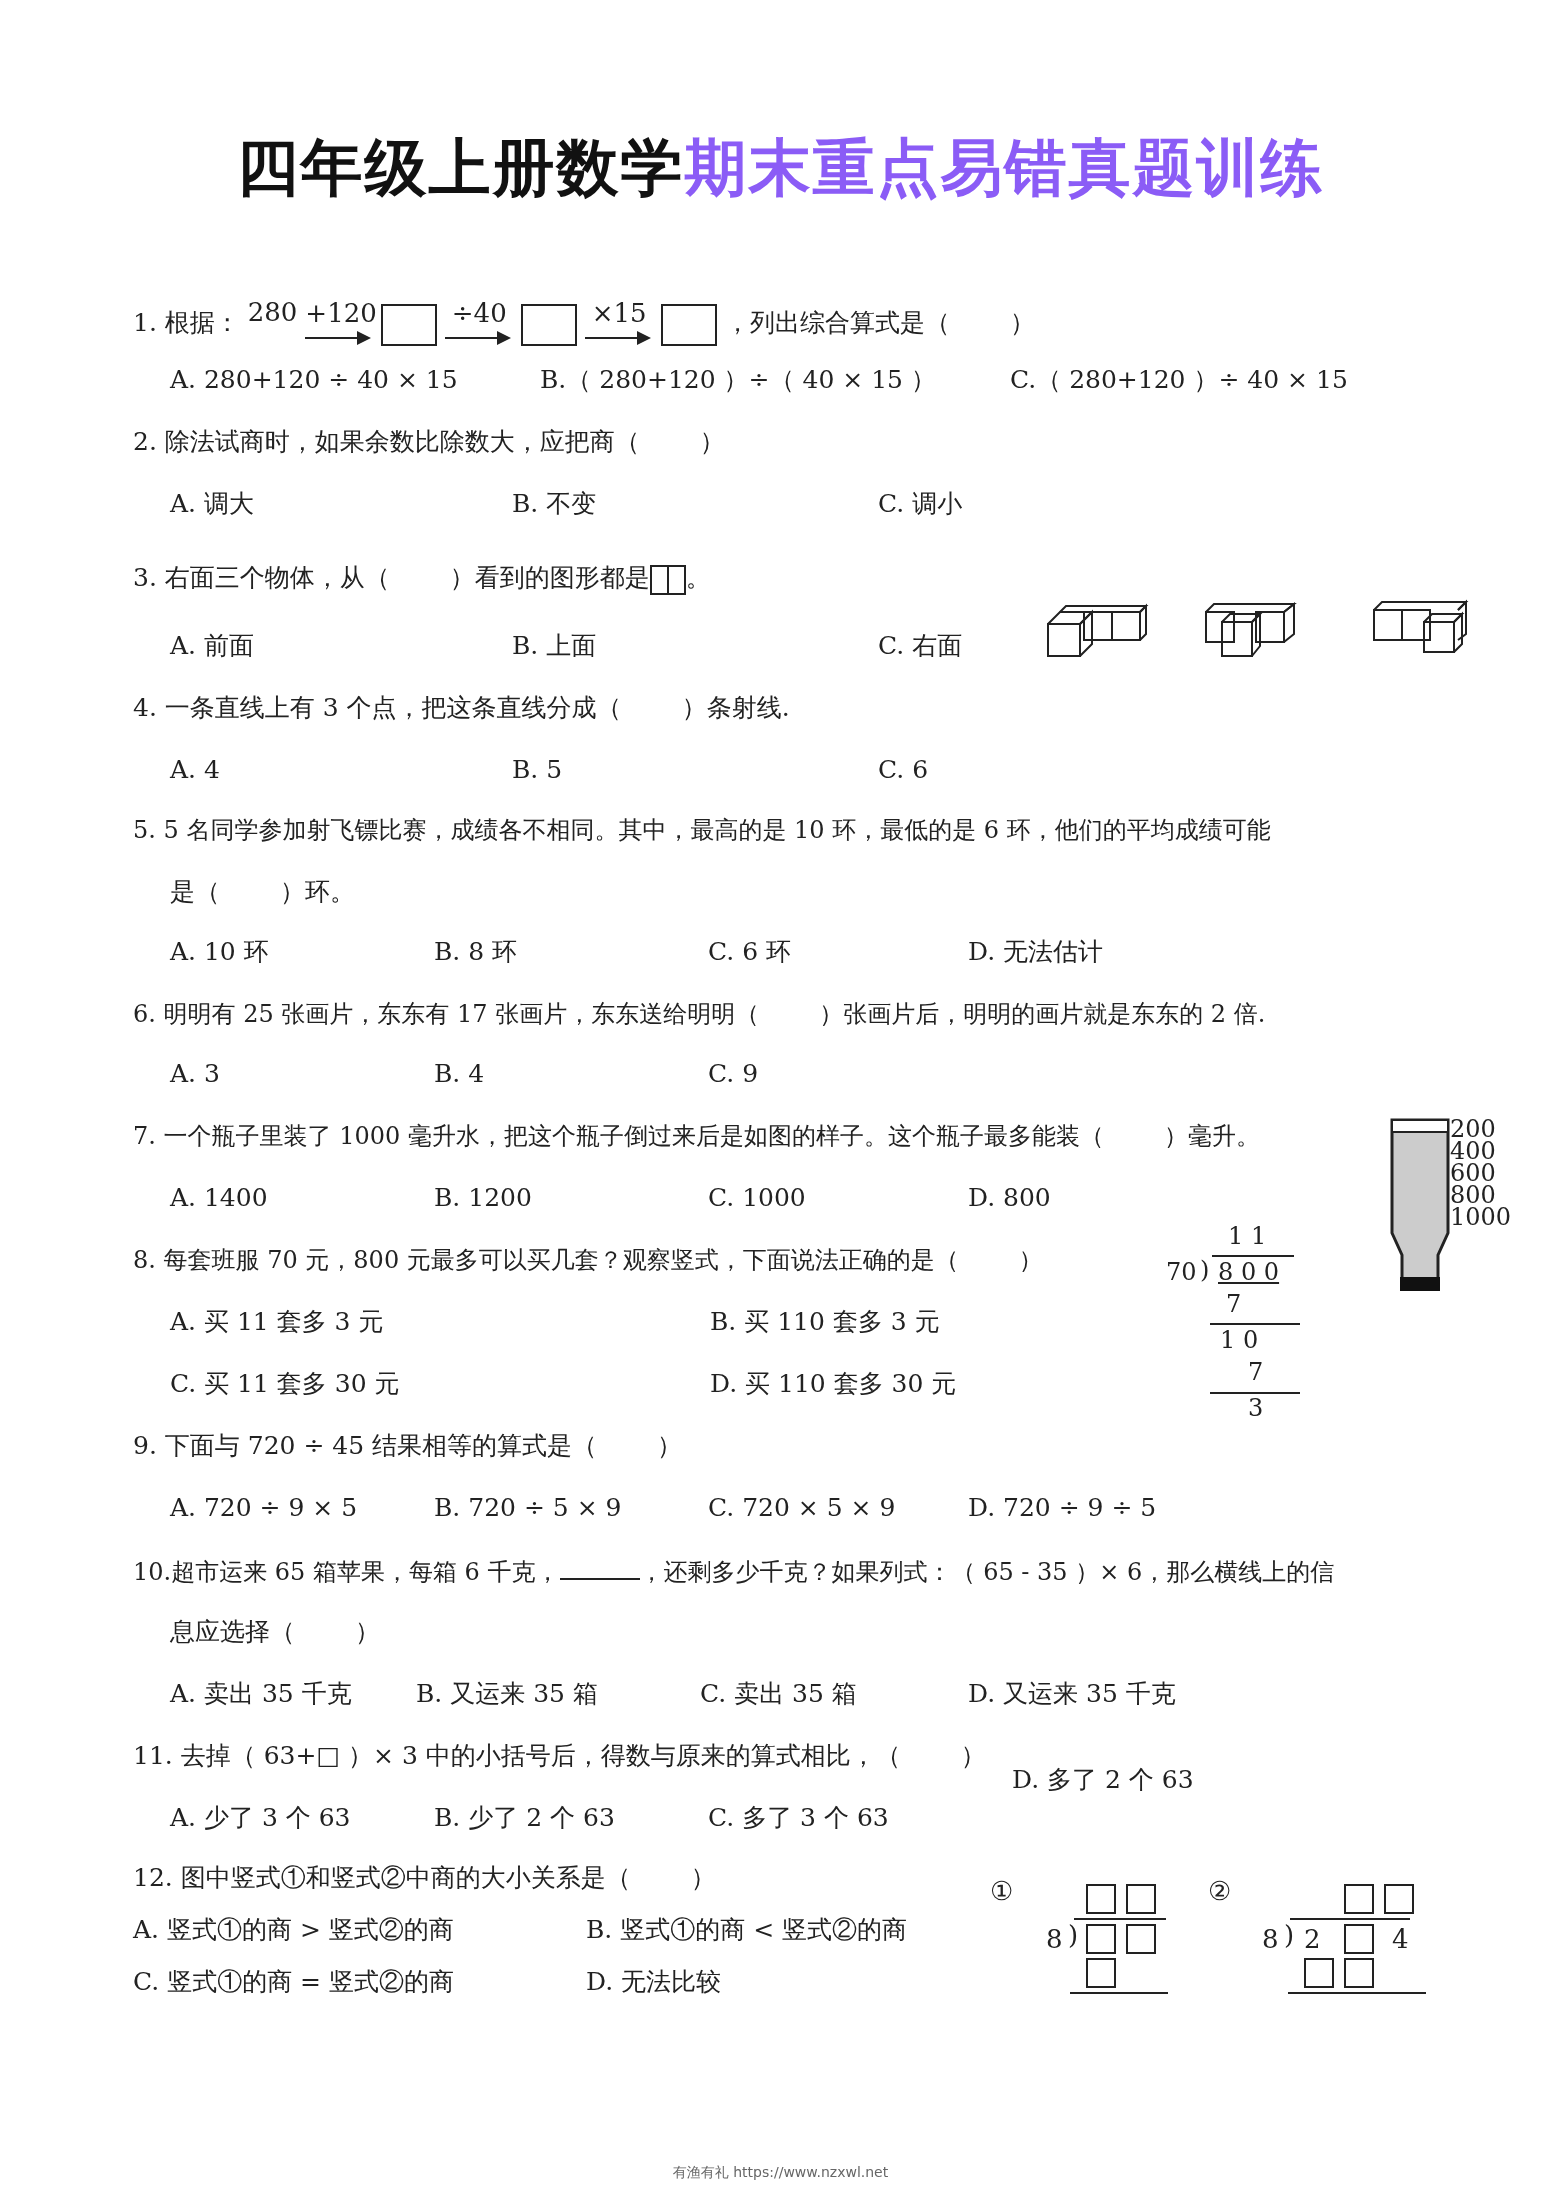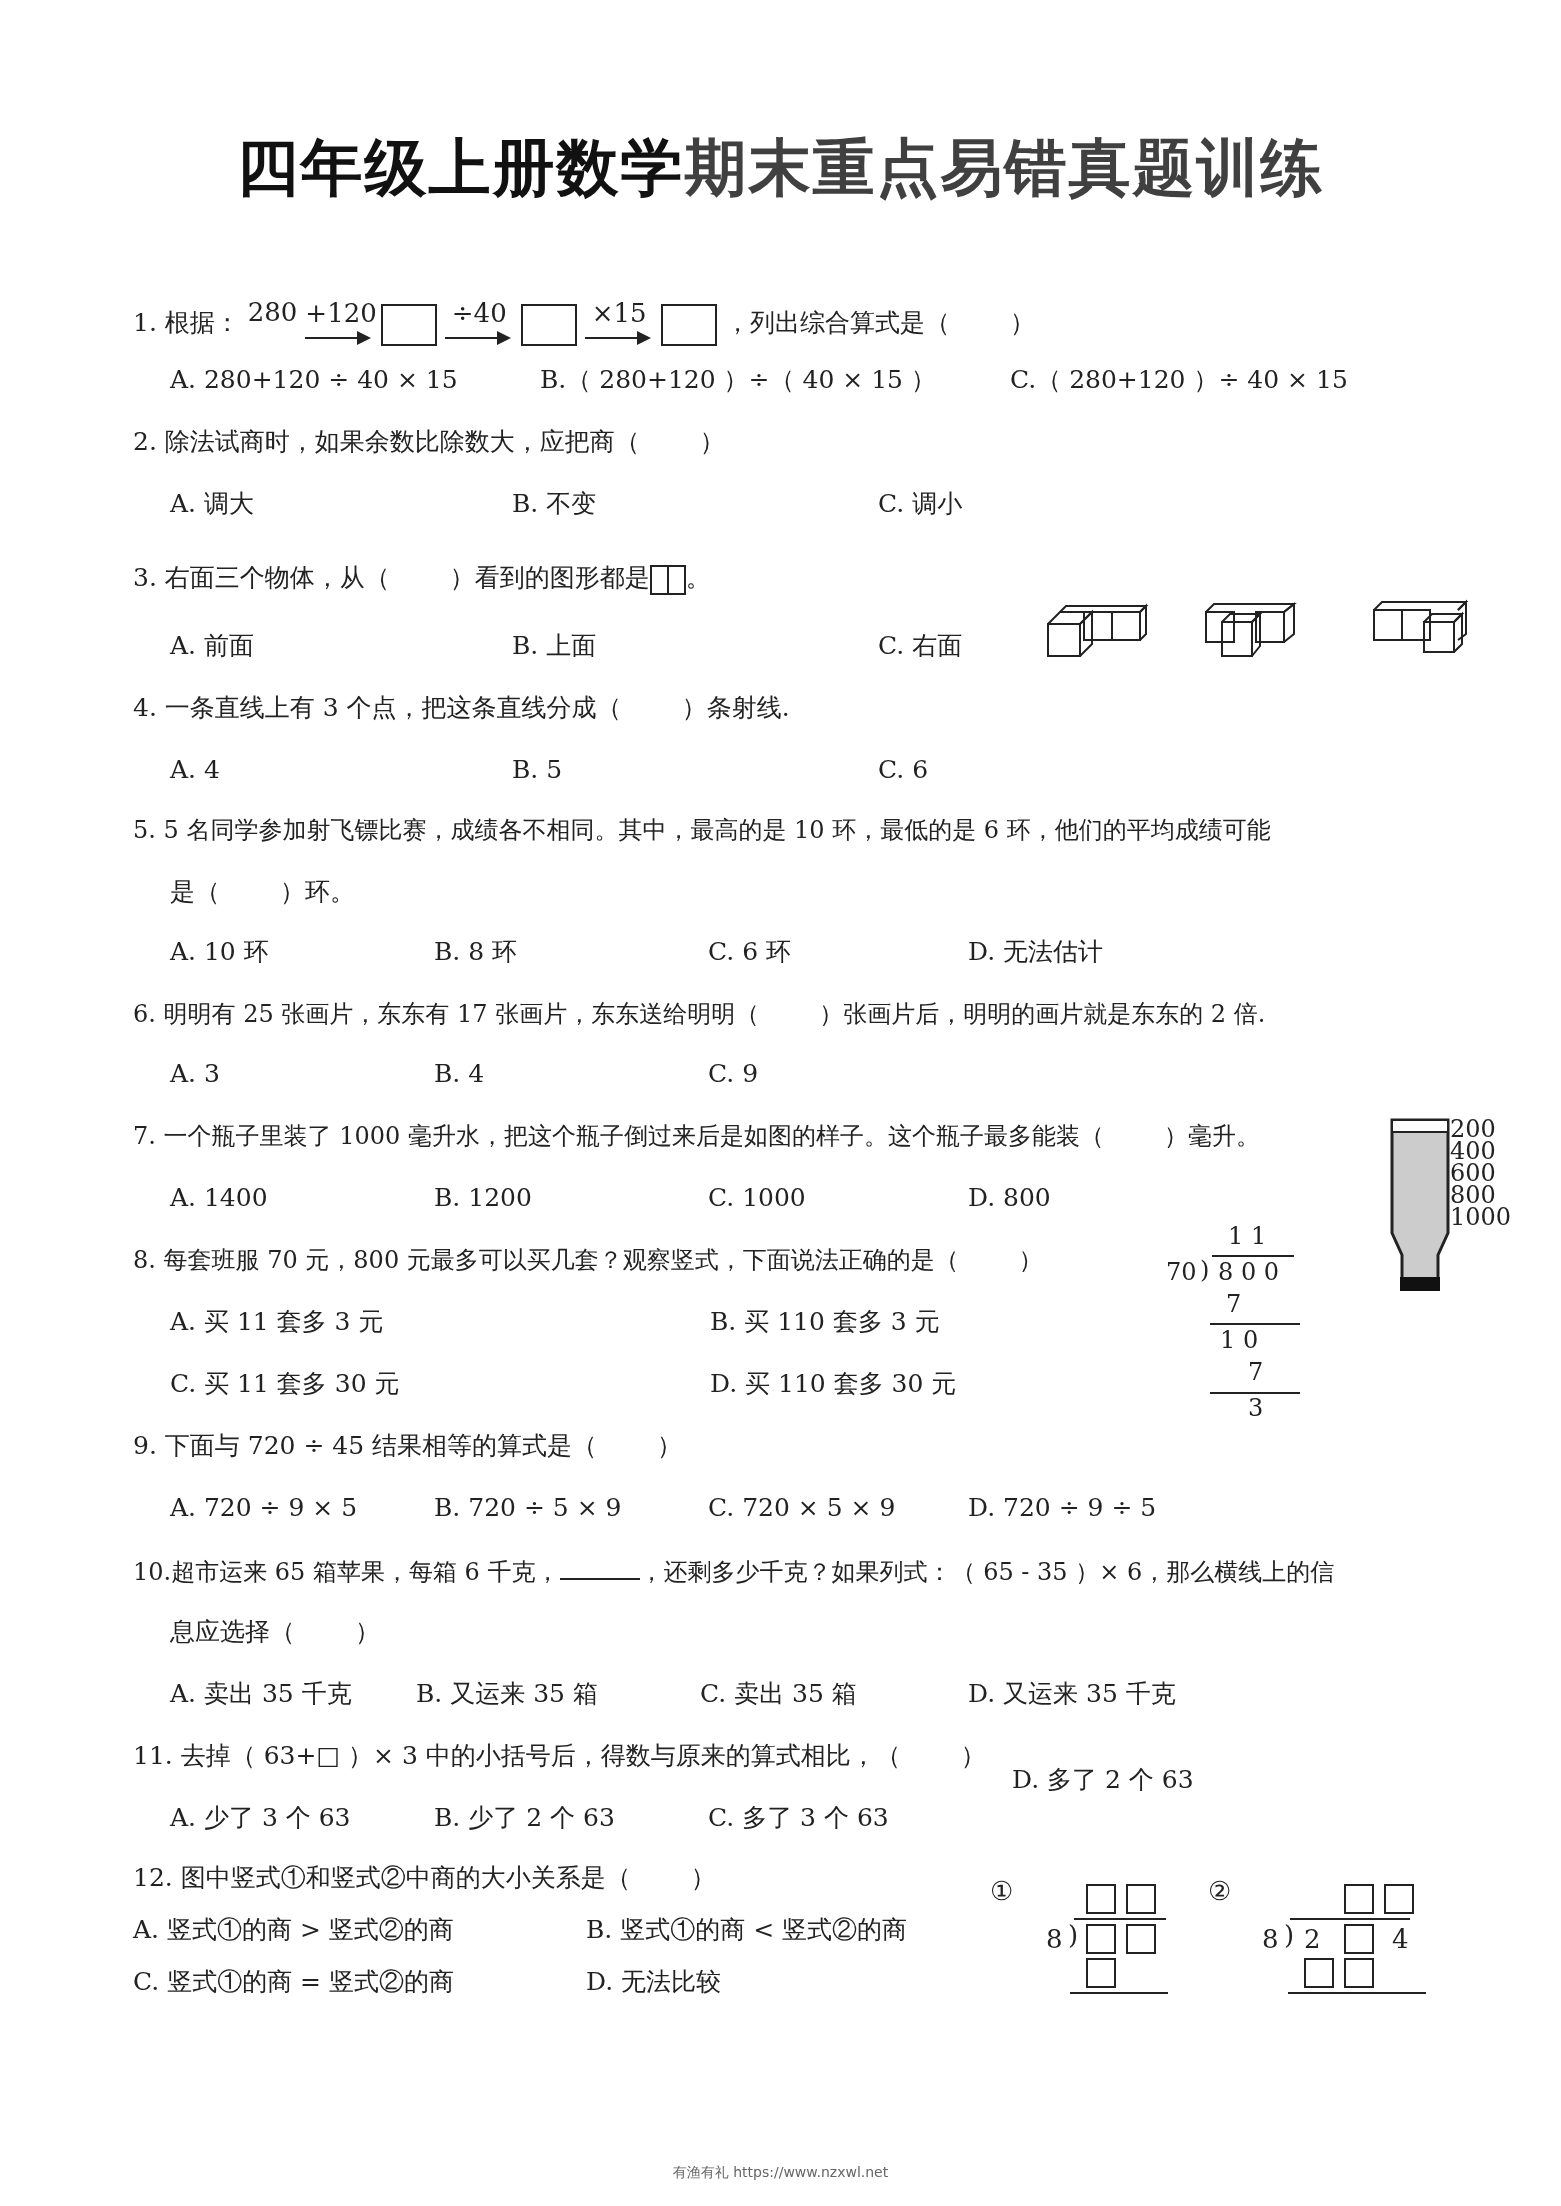--- a/index.html
+++ b/index.html
@@ -2,21 +2,21 @@
 <html><head>
 <meta charset="utf-8">
 <style>
   html, body { margin: 0; padding: 0; background: #ffffff; }
   body { width: 1561px; height: 2206px; position: relative; overflow: hidden;
          font-family: "DejaVu Serif", "Liberation Serif", serif; color: #222; }
   .title { position: absolute; top: 128px; left: 0; width: 1561px; text-align: center;
            font-family: "DejaVu Sans", "Liberation Sans", sans-serif; font-weight: bold;
            font-size: 62px; letter-spacing: 2px; line-height: 80px; }
   .title .black { color: #111; }
-  .title .red { color: #404040; }
+  .title .red { color: #8b5cf6; }
   .q { position: absolute; font-size: 25px; line-height: 32px; white-space: nowrap; }
   .opt { position: absolute; font-size: 25px; line-height: 32px; white-space: nowrap; }
   .paren { display: inline-block; width: 60px; }
   .box { display: inline-block; border: 2px solid #222; vertical-align: middle; }
   .arrow { display: inline-block; position: relative; width: 68px; height: 44px; vertical-align: middle; }
   .arrow .lbl { position: absolute; top: -6px; left: 0; width: 68px; text-align: center; font-size: 26px; }
   .arrow .line { position: absolute; bottom: 8px; left: 0; width: 58px; height: 2px; background: #222; }
   .arrow .head { position: absolute; bottom: 2px; right: 2px; width: 0; height: 0;
                  border-left: 14px solid #222; border-top: 7px solid transparent; border-bottom: 7px solid transparent; }
   .blank-line { display: inline-block; width: 80px; border-bottom: 2px solid #222; height: 24px; vertical-align: baseline; }
@@ -124,21 +124,21 @@
 <div class="opt" style="top:1306px;left:170px;">A.  买 11 套多 3 元</div>
 <div class="opt" style="top:1306px;left:710px;">B.  买 110 套多 3 元</div>
 <div class="opt" style="top:1368px;left:170px;">C.  买 11 套多 30 元</div>
 <div class="opt" style="top:1368px;left:710px;">D.  买 110 套多 30 元</div>
 
 <div>
   <div class="ldiv" style="left:1228px;top:1222px;">1 1</div>
   <div style="position:absolute;left:1212px;top:1255px;width:82px;height:2px;background:#222;"></div>
   <div class="ldiv" style="left:1166px;top:1258px;">70</div>
   <div class="ldiv" style="left:1200px;top:1256px;">)</div>
-  <div class="ldiv" style="left:1218px;top:1258px;">8 0 0</div>
+  <div class="ldiv" style="left:1218px;top:1258px;text-decoration:underline;">8 0 0</div>
   <div class="ldiv" style="left:1226px;top:1290px;">7</div>
   <div style="position:absolute;left:1210px;top:1323px;width:90px;height:2px;background:#222;"></div>
   <div class="ldiv" style="left:1220px;top:1326px;">1 0</div>
   <div class="ldiv" style="left:1248px;top:1358px;">7</div>
   <div style="position:absolute;left:1210px;top:1392px;width:90px;height:2px;background:#222;"></div>
   <div class="ldiv" style="left:1248px;top:1394px;">3</div>
 </div>
 
 <div class="q" style="top:1430px;left:133px;"><span>9.</span> <span>下面与 720 ÷ 45 结果相等的算式是（</span><span class="paren"></span><span>）</span></div>
 <div class="opt" style="top:1492px;left:170px;">A.  720 ÷ 9 × 5</div>

